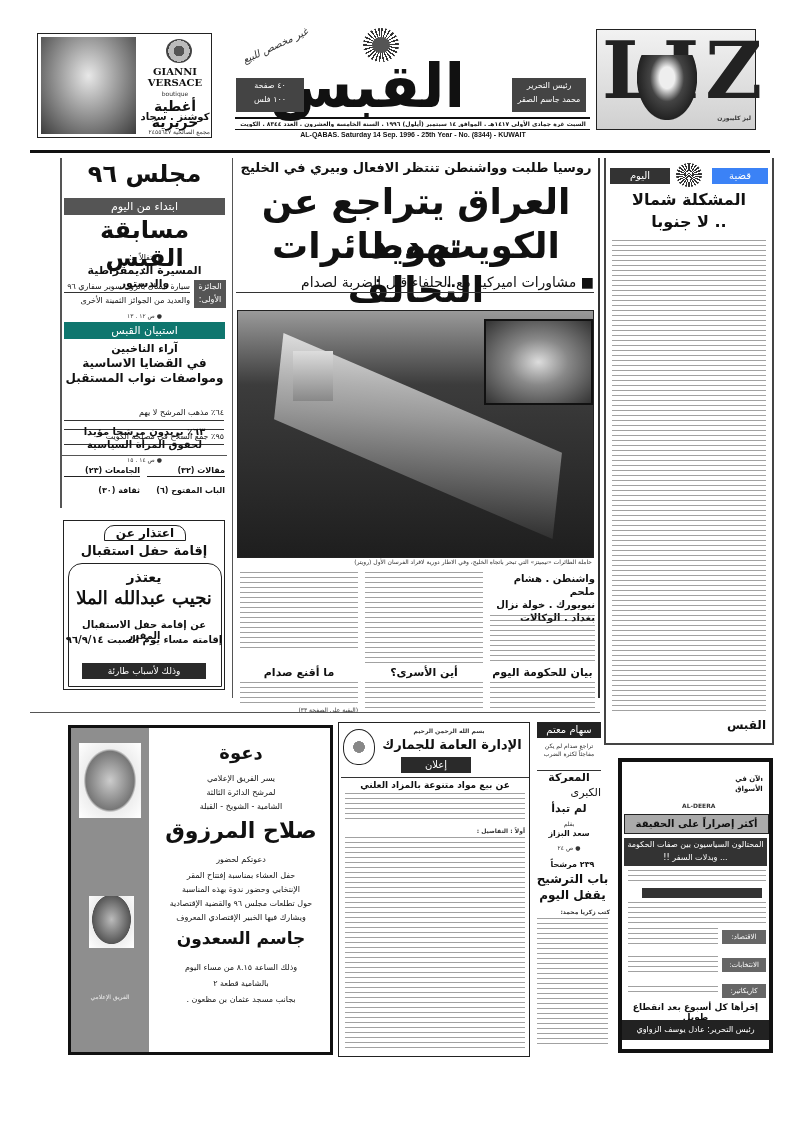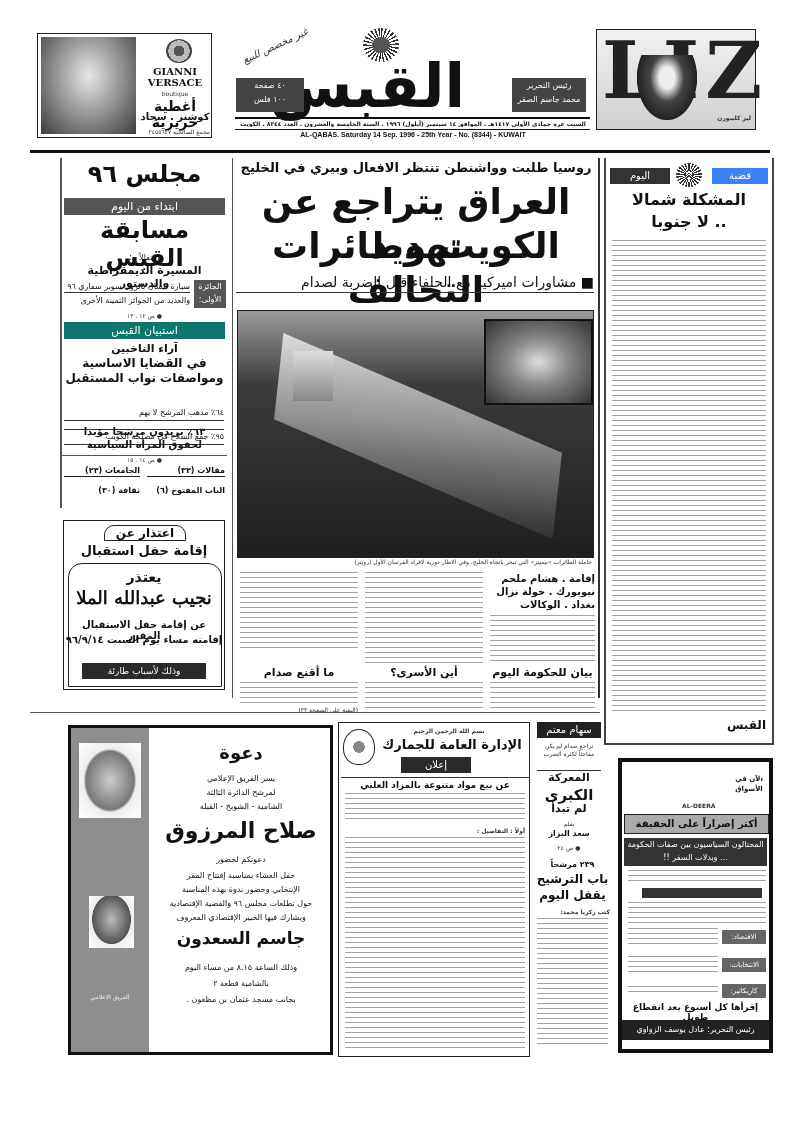--- a/index.html
+++ b/index.html
@@ -106,21 +106,21 @@
 </div>
 
 <div class="abs" style="left:237px;top:310px;width:355px;height:246px;background:linear-gradient(180deg,#9a9a9a 0%,#3c3c3c 30%,#1e1e1e 100%);border:1px solid #222;">
   <div class="abs" style="left:40px;top:80px;width:280px;height:90px;background:linear-gradient(160deg,#eee 0%,#aaa 40%,#333 100%);transform:skewY(18deg) rotate(6deg);opacity:.85;"></div>
   <div class="abs" style="left:55px;top:40px;width:40px;height:50px;background:linear-gradient(#ddd,#888);"></div>
   <div class="abs" style="left:246px;top:8px;width:105px;height:82px;border:2px solid #111;background:radial-gradient(ellipse at 50% 50%,#ddd 0%,#888 40%,#333 100%);"></div>
 </div>
 <div class="abs rtl tiny" style="left:237px;top:558px;width:355px;white-space:nowrap;overflow:hidden;">حاملة الطائرات «نيميتز» التي تبحر باتجاه الخليج، وفي الاطار دورية لافراد الفرسان الأول (رويتر)</div>
 
 <div class="abs rtl" style="left:490px;top:572px;width:105px;font-weight:bold;font-size:10px;line-height:13px;">
-  <div>إقامة . هشام ملحم</div>
+  <div>واشنطن . هشام ملحم</div>
   <div>نيويورك . خولة نزال</div>
   <div>بغداد . الوكالات</div>
 </div>
 <div class="abs txtlines" style="left:490px;top:615px;width:105px;height:50px;"></div>
 <div class="abs txtlines" style="left:365px;top:572px;width:118px;height:93px;"></div>
 <div class="abs txtlines" style="left:240px;top:572px;width:118px;height:80px;"></div>
 
 <div class="abs rtl c" style="left:490px;top:666px;width:105px;font-weight:bold;font-size:11px;">بيان للحكومة اليوم</div>
 <div class="abs rtl c" style="left:365px;top:666px;width:118px;font-weight:bold;font-size:11px;">أين الأسرى؟</div>
 <div class="abs rtl c" style="left:240px;top:666px;width:118px;font-weight:bold;font-size:11px;">ما أقنع صدام</div>
@@ -170,21 +170,21 @@
   <div class="abs rtl c" style="left:2px;top:54px;width:188px;font-weight:bold;font-size:9px;border-top:1px solid #333;padding-top:2px;">عن بيع مواد متنوعة بالمزاد العلني</div>
   <div class="abs txtlines" style="left:6px;top:70px;width:180px;height:30px;"></div>
   <div class="abs rtl tiny" style="left:6px;top:104px;width:180px;font-weight:bold;">أولاً : التفاصيل :</div>
   <div class="abs txtlines" style="left:6px;top:114px;width:180px;height:215px;"></div>
 </div>
 
 <div class="abs" style="left:535px;top:722px;width:68px;height:135px;">
   <div class="abs rtl c dark" style="left:2px;top:0;width:64px;height:16px;font-size:10px;line-height:16px;background:#222;">سهام معتم</div>
   <div class="abs rtl c tiny" style="left:2px;top:20px;width:64px;">تراجع صدام لم يكن مفاجئاً لكثرة الضرب</div>
   <div class="abs rtl c" style="left:2px;top:48px;width:64px;font-weight:bold;font-size:11px;border-top:1px solid #333;">المعركة</div>
-  <div class="abs rtl c" style="left:2px;top:64px;width:64px;font-weight:bold;font-size:15px;">الكبرى</div>
+  <div class="abs rtl c" style="left:2px;top:64px;width:64px;font-weight:normal;font-size:11px;text-align:right;">الكبرى</div>
   <div class="abs rtl c" style="left:2px;top:80px;width:64px;font-weight:bold;font-size:11px;">لم تبدأ</div>
   <div class="abs rtl c tiny" style="left:2px;top:98px;width:64px;">بقلم</div>
   <div class="abs rtl c small" style="left:2px;top:107px;width:64px;font-weight:bold;">سعد البزاز</div>
   <div class="abs rtl c tiny" style="left:2px;top:122px;width:64px;">● ص ٢٤</div>
 </div>
 
 <div class="abs" style="left:535px;top:860px;width:75px;height:195px;">
   <div class="abs rtl c small" style="left:0;top:0;width:75px;font-weight:bold;">٢٣٩ مرشحاً</div>
   <div class="abs rtl c" style="left:0;top:12px;width:75px;font-weight:bold;font-size:12px;">باب الترشيح</div>
   <div class="abs rtl c" style="left:0;top:28px;width:75px;font-weight:bold;font-size:12px;">يقفل اليوم</div>

